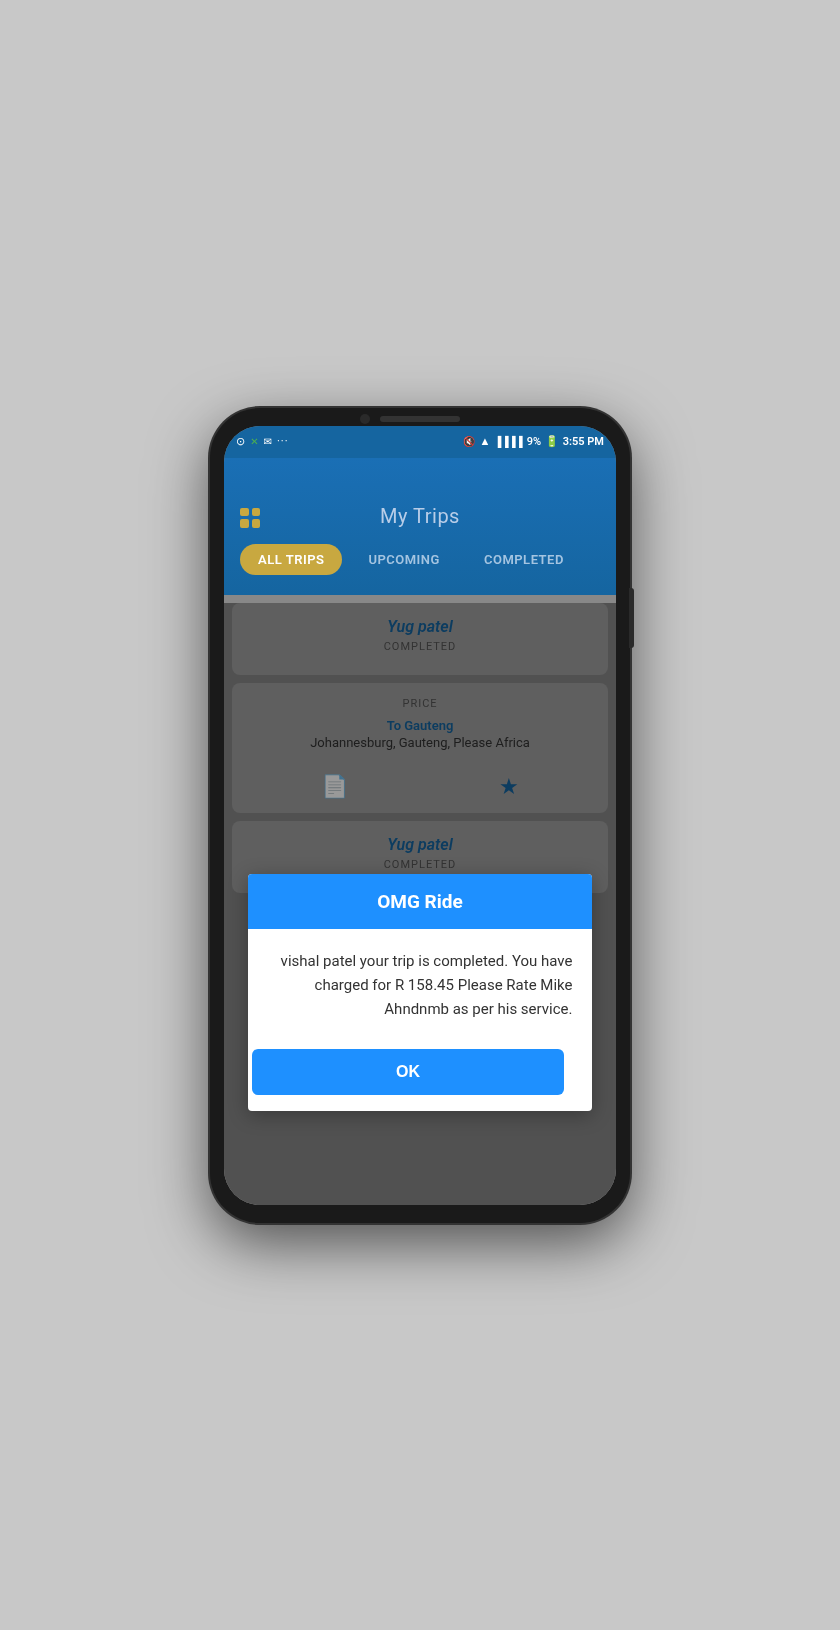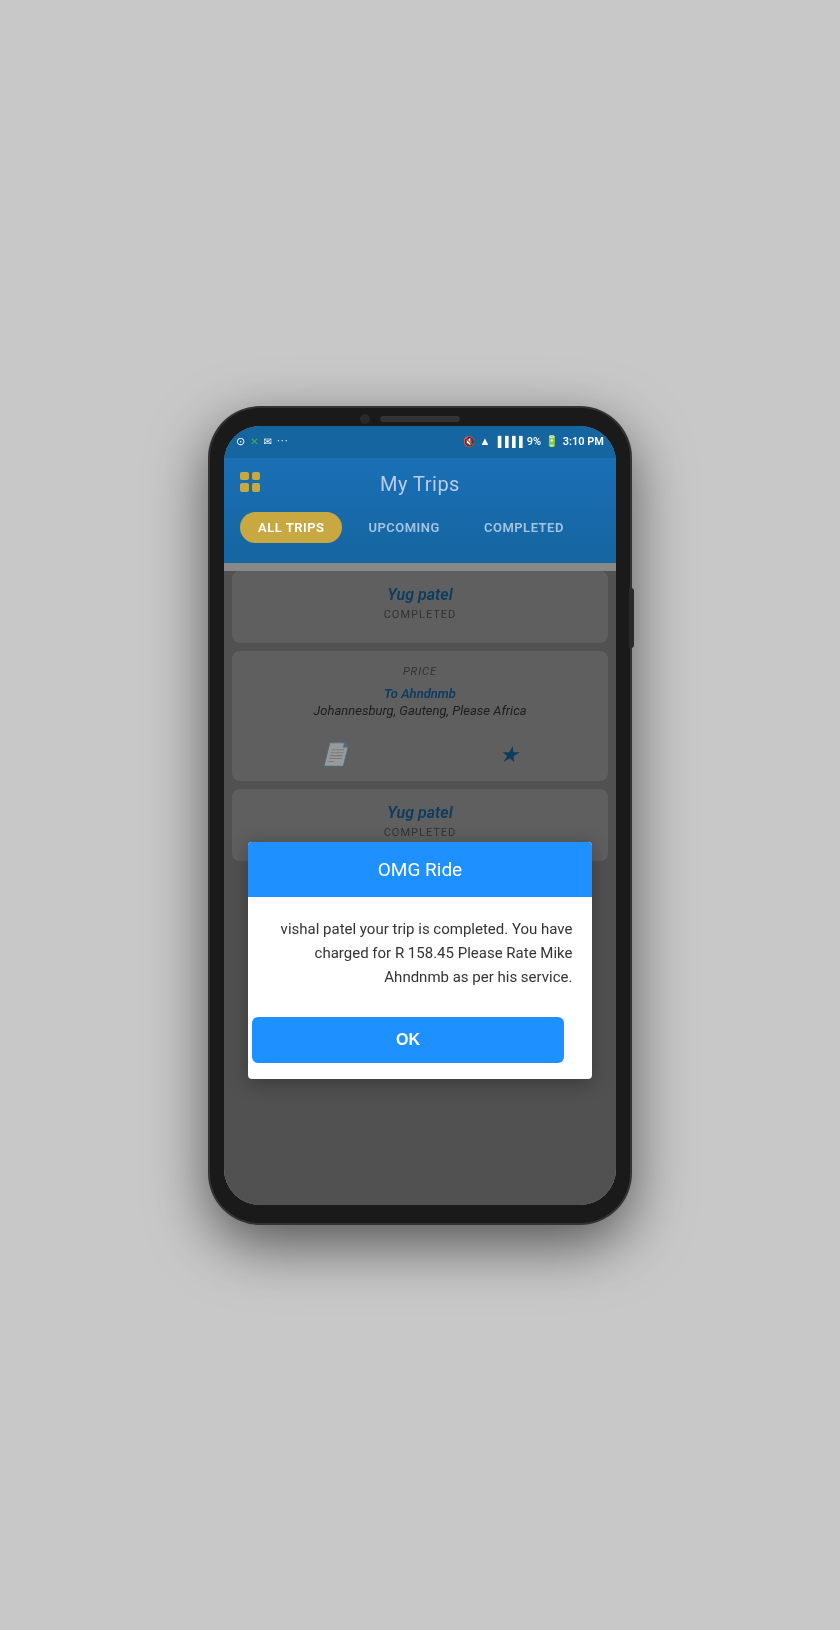--- a/index.html
+++ b/index.html
@@ -93,22 +93,23 @@
     }
 
     
     .app-header {
       background: linear-gradient(180deg, #1a6fb5 0%, #1565a0 100%);
       padding: 14px 16px 20px;
     }
 
     .header-top {
       display: flex;
-      align-items: flex-start;
+      align-items: flex-end;
       margin-bottom: 16px;
+      margin-top: 32px;
     }
 
     .menu-icon {
       display: grid;
       grid-template-columns: 1fr 1fr;
       gap: 3px;
       width: 20px;
       height: 20px;
     }
 
@@ -242,21 +243,21 @@
 
     .modal-header {
       background: #1e90ff;
       padding: 16px;
       text-align: center;
     }
 
     .modal-title {
       color: white;
       font-size: 19px;
-      font-weight: 400;
+      font-weight: 700;
     }
 
     .modal-body {
       padding: 20px 20px 16px;
       text-align: center;
     }
 
     .modal-message {
       color: #333;
       font-size: 15px;
@@ -295,21 +296,21 @@
         <span style="font-size:10px; color:#4caf50;">✕</span>
         <span style="font-size:10px;">✉</span>
         <span style="font-size:11px; letter-spacing:1px;">···</span>
       </div>
       <div class="status-right">
         <span style="font-size:10px;">🔇</span>
         <span style="font-size:11px;">▲</span>
         <span style="font-size:10px;">▐▐▐▐</span>
         <span style="font-size:11px;">9%</span>
         <span style="font-size:11px;">🔋</span>
-        <span style="font-size:11px; font-weight:600;">3:10 PM</span>
+        <span style="font-size:11px; font-weight:600;">3:55 PM</span>
       </div>
     </div>
 
     <div class="app-header">
       <div class="header-top">
         <div class="menu-icon">
           <div class="menu-dot"></div>
           <div class="menu-dot"></div>
           <div class="menu-dot"></div>
           <div class="menu-dot"></div>
@@ -339,24 +340,24 @@
           <div class="modal-header">
             <div class="modal-title">OMG Ride</div>
           </div>
           <div class="modal-body">
             <div class="modal-message">vishal patel your trip is completed. You have charged for R 158.45 Please Rate Mike Ahndnmb as per his service.</div>
           </div>
           <button class="modal-btn">OK</button>
         </div>
       </div>
 
-      <div style="margin: 0 8px; font-style: italic;">
+      <div style="margin: 0 8px;">
         <div style="background:#9e9e9e; border-radius:8px; padding:14px;">
           <div style="color:#555; font-size:11px; text-align:center; letter-spacing:1px; margin-bottom:4px;">PRICE</div>
-          <div class="location-label">To Ahndnmb</div>
+          <div class="location-label">To Gauteng</div>
           <div class="location-value">Johannesburg, Gauteng, Please Africa</div>
           <div class="card-actions">
             <span class="action-icon">📄</span>
             <span class="action-icon">★</span>
           </div>
         </div>
       </div>
 
       <div class="trip-card-2">
         <div class="trip-card-header">

